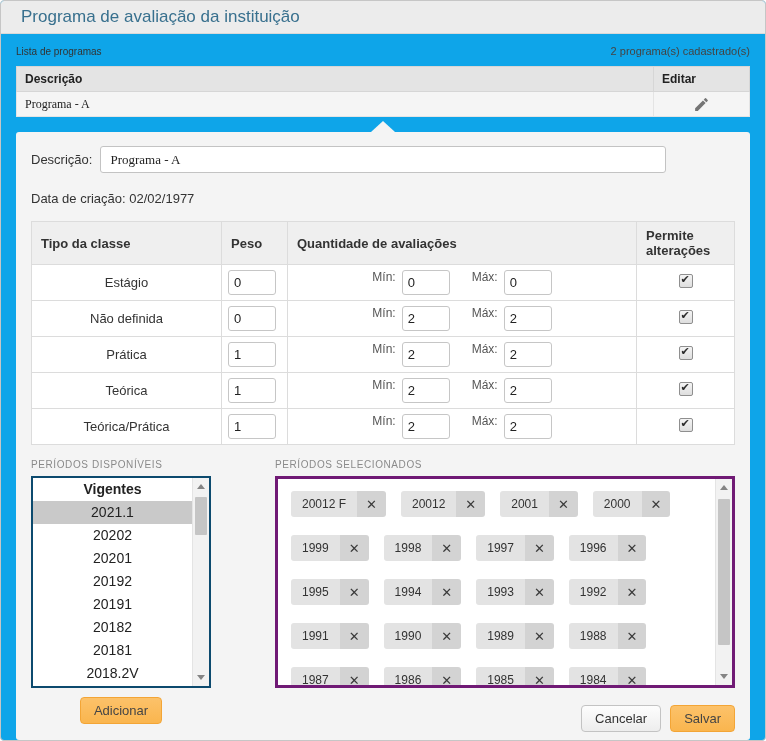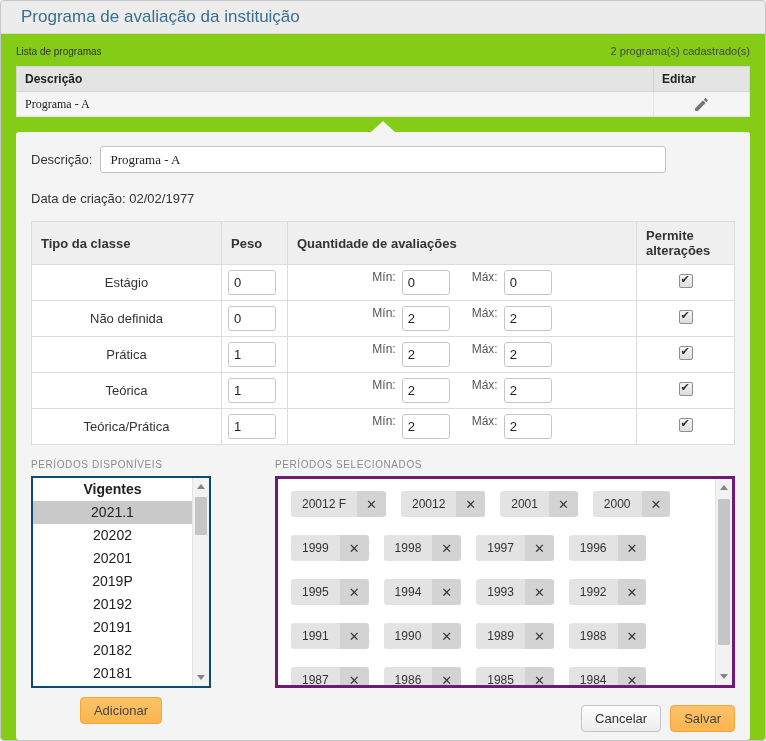--- a/index.html
+++ b/index.html
@@ -1,17 +1,17 @@
 <!DOCTYPE html>
 <html><head>
 <meta charset="utf-8">
 <style>
   * { margin:0; padding:0; box-sizing:border-box; }
   html,body { width:766px; height:741px; background:#fff; font-family:"Liberation Sans", sans-serif; }
-  .app { width:766px; height:741px; border:1px solid #c6c6c6; border-radius:4px; background:#84cc16; overflow:hidden; display:flex; flex-direction:column; }
+  .app { width:766px; height:741px; border:1px solid #c6c6c6; border-radius:4px; background:#0ea5e9; overflow:hidden; display:flex; flex-direction:column; }
 
   
   .titlebar { height:33px; background:#ececec; border-bottom:1px solid #d9d9d9; display:flex; align-items:center; padding:0 20px; flex:0 0 auto; }
   .titlebar h1 { font-size:17px; font-weight:300; color:#38708e; }
 
   .content { flex:1; display:flex; flex-direction:column; padding:0 15px; min-height:0; }
 
   
   .list-head { margin-top:11px; display:flex; justify-content:space-between; align-items:flex-end; }
   .list-head .lh-title { font-size:10px; font-weight:400; color:#333; }
@@ -236,21 +236,20 @@
 
       <div class="periods">
         <div class="pcol-left">
           <div class="pheading">PERÍODOS DISPONÍVEIS</div>
           <div class="listbox">
             <div class="items" id="avail-items">
                 <div class="lb-item group">Vigentes</div>
                 <div class="lb-item selected">2021.1</div>
                 <div class="lb-item">20202</div>
                 <div class="lb-item">20201</div>
-                <div class="lb-item">2019P</div>
                 <div class="lb-item">20192</div>
                 <div class="lb-item">20191</div>
                 <div class="lb-item">20182</div>
                 <div class="lb-item">20181</div>
                 <div class="lb-item">2018.2V</div>
               </div>
             <div class="scrollbar">
               <div class="sb-arrow up"></div>
               <div class="sb-thumb"></div>
               <div class="sb-arrow down"></div>

